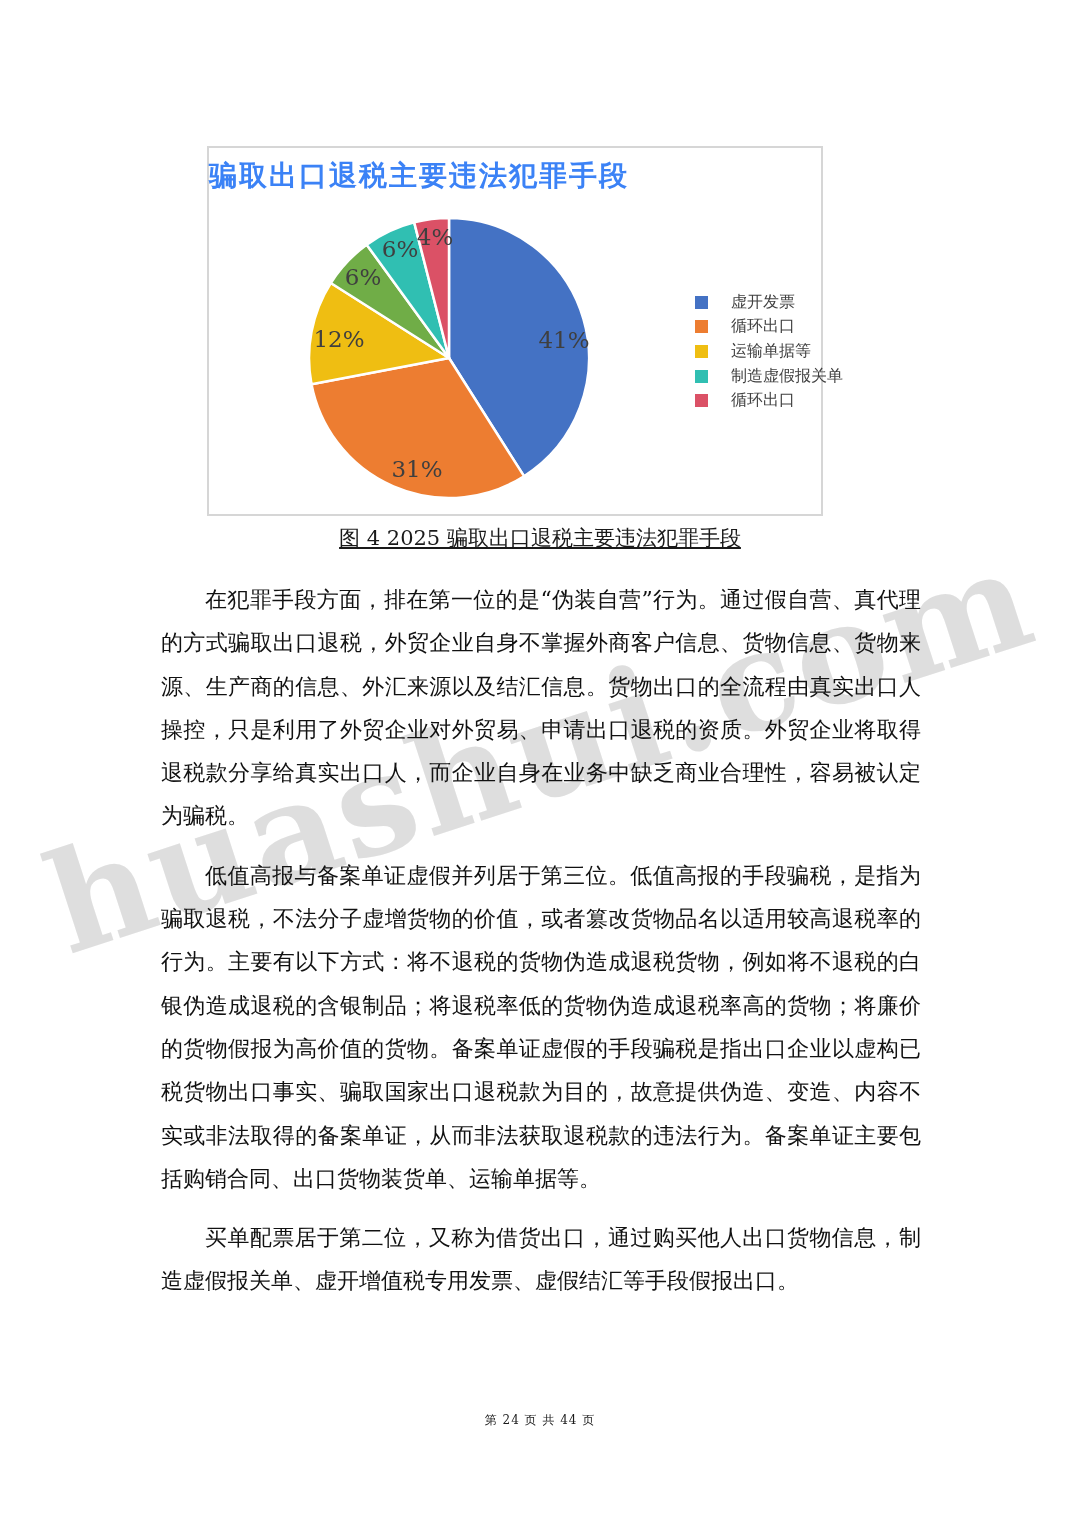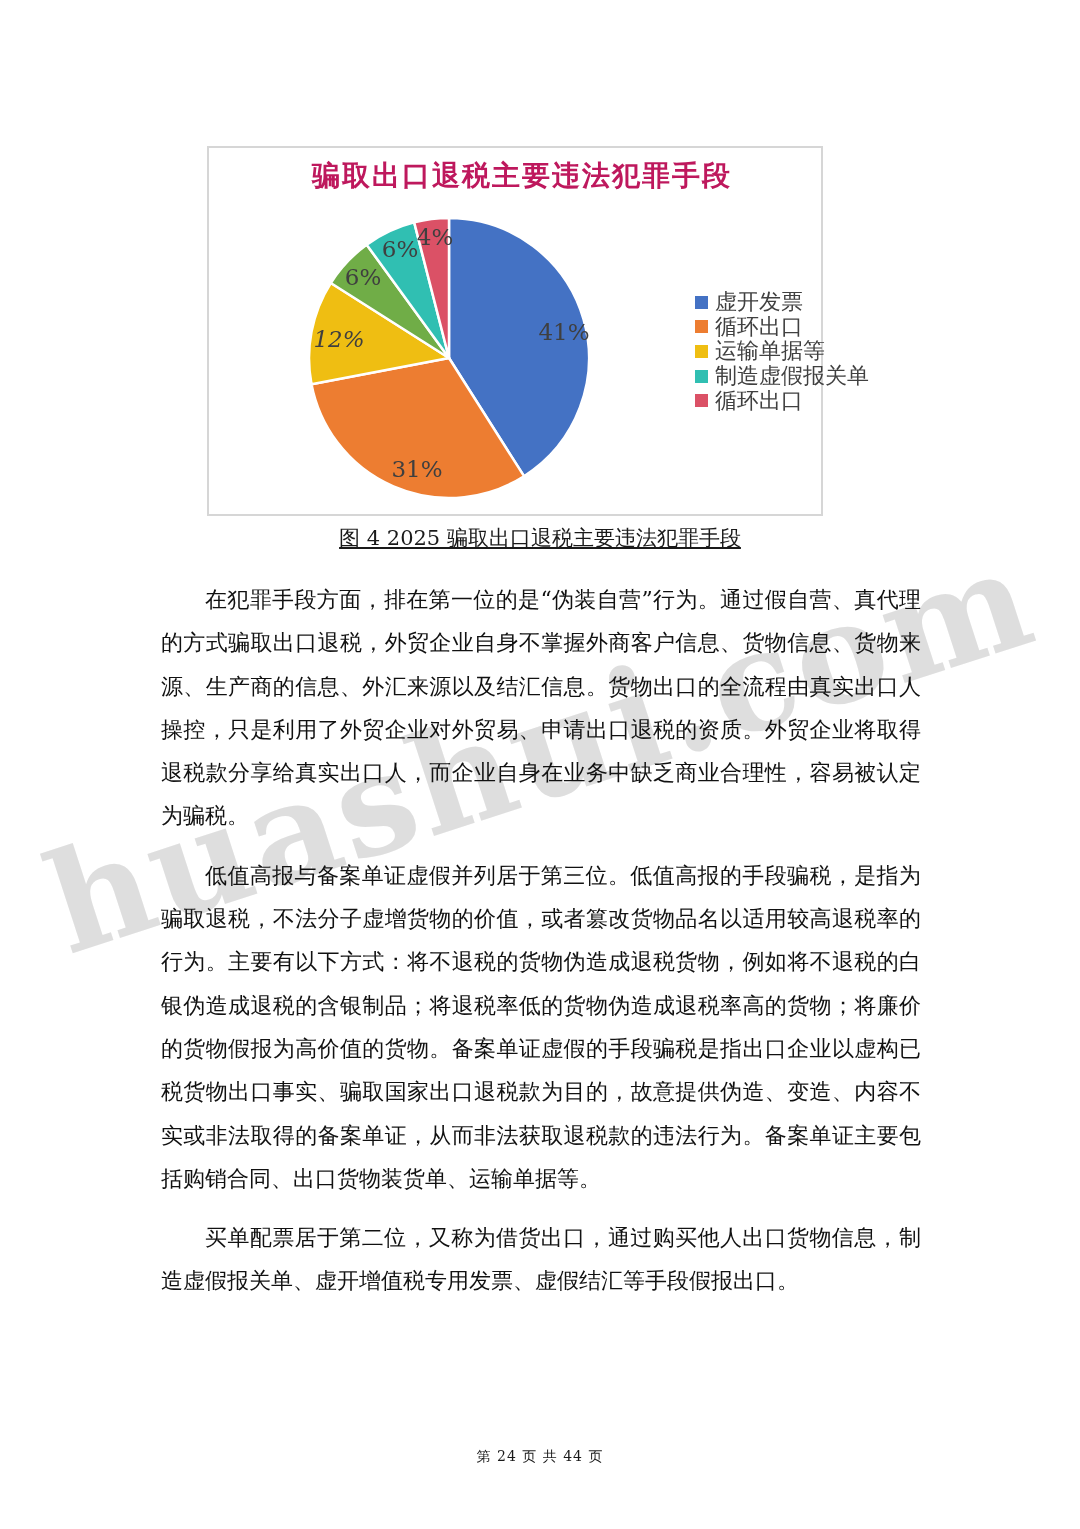--- a/index.html
+++ b/index.html
@@ -15,52 +15,51 @@
     font-size:138px; font-weight:bold; letter-spacing:3px;
     color:#bfbfbf; opacity:0.5; z-index:0; white-space:nowrap;
     user-select:none; pointer-events:none;
   }
   
   .chart-box {
     position:absolute; left:207px; top:146px; width:616px; height:370px;
     background:#ffffff; border:2px solid #d6d6d6; box-sizing:border-box; z-index:2;
   }
   .chart-title {
-    position:absolute; left:0; top:8px; width:100%; text-align:center;
-    font-size:28px; font-weight:bold; color:#be185d; letter-spacing:2px;
+    position:absolute; left:0; top:8px; width:100%; 
+    font-size:28px; font-weight:bold; color:#3b82f6; letter-spacing:2px;
     line-height:40px;
-    padding-left:7px;
   }
   .pie-svg { position:absolute; left:97px; top:67px; width:286px; height:286px; }
   .pie-label {
     position:absolute; transform:translate(-50%,-50%);
     font-size:23px; color:#3f3f3f; white-space:nowrap;
   }
   .legend {
     position:absolute; left:486px; top:142px; display:flex; flex-direction:column;
   }
   .legend-item { display:flex; align-items:center; height:24.6px; }
   .legend-swatch { width:13px; height:13px; margin-right:7px; flex:0 0 auto; }
-  .legend-label { font-size:22px; color:#404040; white-space:nowrap;
-    font-family:Liberation Mono, monospace; }
+  .legend-label { font-size:16px; color:#404040; white-space:nowrap;
+    font-family:Liberation Mono, monospace;margin-left:16px; }
   
   .figure-caption {
     position:absolute; left:140px; top:520px; width:800px; text-align:center;
     font-size:21px; color:#1a1a1a; line-height:36px; z-index:1;text-decoration:underline;
   }
   .body-text {
     position:absolute; left:145px; top:562px; width:792px; z-index:1;
   }
   .body-text p {
     margin:16px; font-size:22px; line-height:43.3px; color:#111111;
     text-align:justify; text-justify:inter-ideograph; text-indent:2em;
   }
   .page-footer {
     position:absolute; left:0; top:1412px; width:100%; text-align:center;
-    font-size:14px; color:#1a1a1a; z-index:1; letter-spacing:1px;margin-top:36px;
+    font-size:12px; color:#1a1a1a; z-index:1; letter-spacing:1px;
   }
 </style>
 </head>
 <body>
 
 <div class="page">
 
   <div class="watermark">huashui.com</div>
 
   <div class="chart-box">
@@ -70,23 +69,23 @@
       <g stroke="#ffffff" stroke-width="2.5" stroke-linejoin="round">
         <path d="M143,143 L143,3 A140,140 0 0 1 218.0,261.2 Z" fill="#4472C4"></path>
         <path d="M143,143 L218.0,261.2 A140,140 0 0 1 5.5,169.2 Z" fill="#ED7D31"></path>
         <path d="M143,143 L5.5,169.2 A140,140 0 0 1 24.8,68.0 Z" fill="#EFBE12"></path>
         <path d="M143,143 L24.8,68.0 A140,140 0 0 1 60.7,29.7 Z" fill="#70AD47"></path>
         <path d="M143,143 L60.7,29.7 A140,140 0 0 1 108.2,7.4 Z" fill="#30BFB2"></path>
         <path d="M143,143 L108.2,7.4 A140,140 0 0 1 143,3 Z" fill="#DB5166"></path>
       </g>
     </svg>
 
-    <div class="pie-label" style="left:355px; top:184px;">41%</div>
+    <div class="pie-label" style="left:355px; top:192px;">41%</div>
     <div class="pie-label" style="left:208px; top:321px;">31%</div>
-    <div class="pie-label" style="left:130px; top:191px;font-style:italic;">12%</div>
+    <div class="pie-label" style="left:130px; top:191px;">12%</div>
     <div class="pie-label" style="left:154px; top:129px;">6%</div>
     <div class="pie-label" style="left:191px; top:101px;">6%</div>
     <div class="pie-label" style="left:226px; top:89px;">4%</div>
 
     <div class="legend">
       <div class="legend-item">
         <span class="legend-swatch" style="background: rgb(68, 114, 196);"></span>
         <span class="legend-label">虚开发票</span>
       </div>
       <div class="legend-item">

